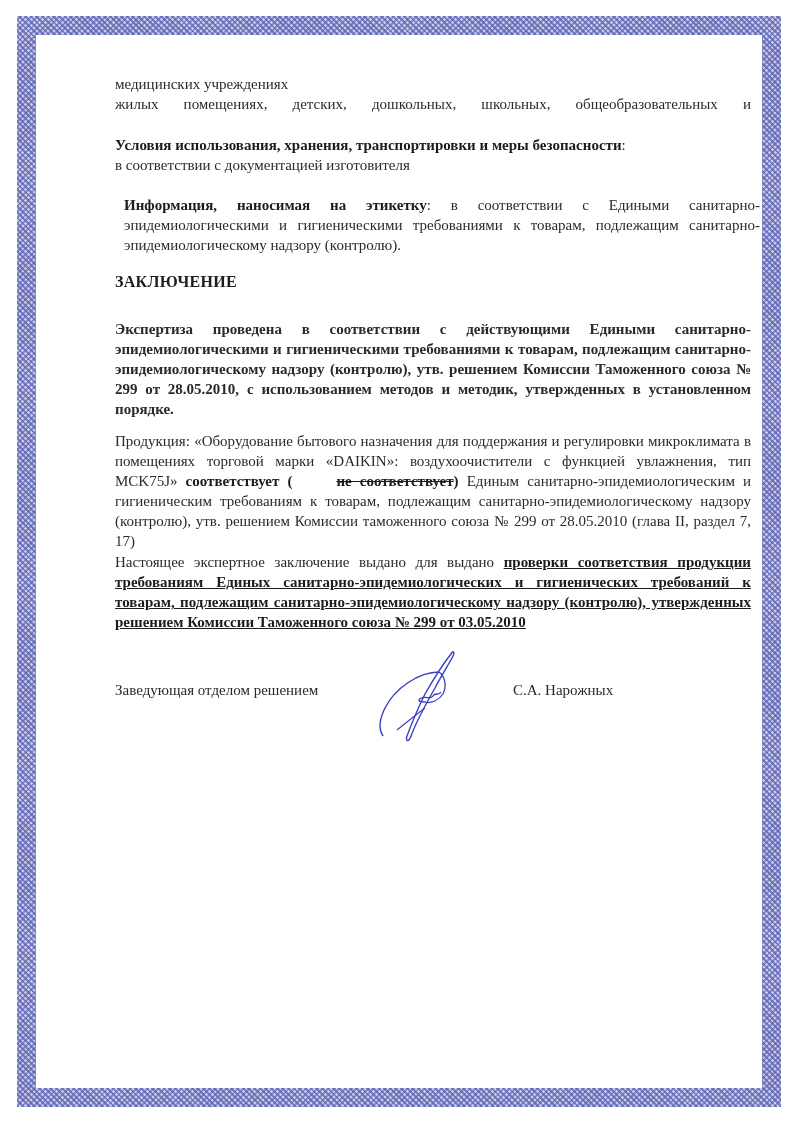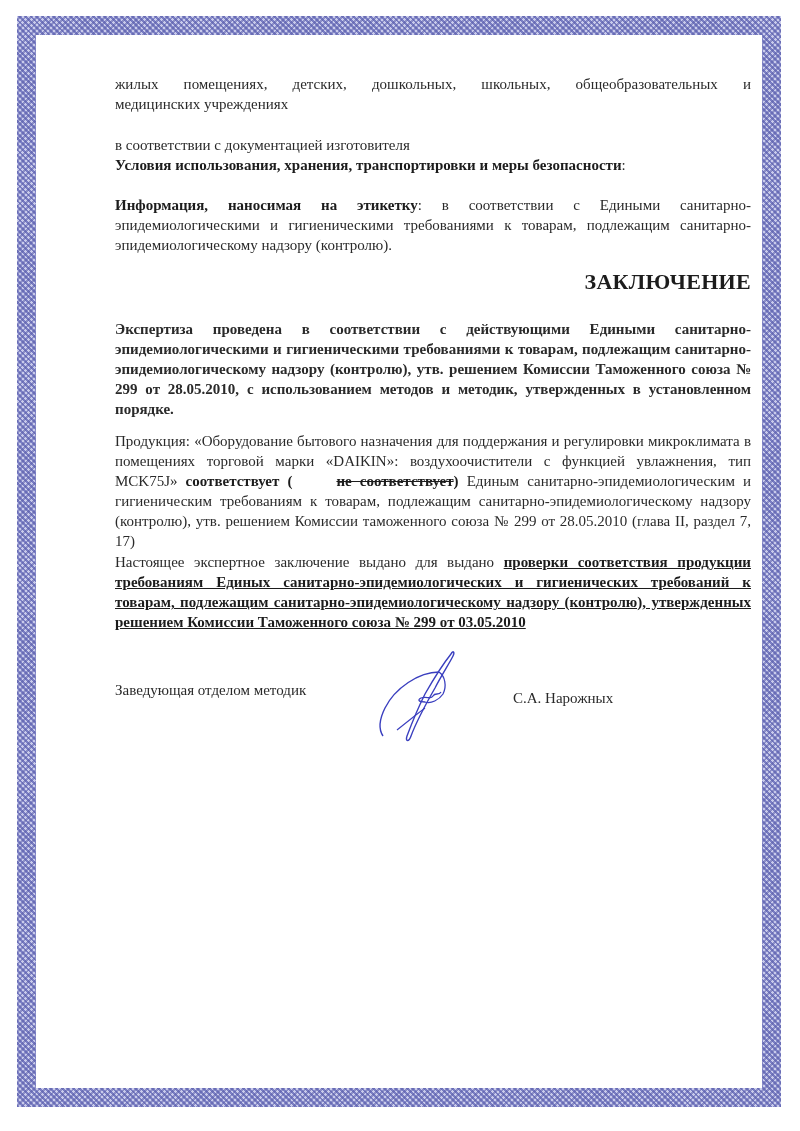--- a/index.html
+++ b/index.html
@@ -15,63 +15,63 @@
   .frame::after { content:""; position:absolute; left:-19px; top:-19px; right:-19px; bottom:-19px;
            box-sizing:border-box; border:19px solid transparent;
            border-image: repeating-linear-gradient(-45deg, rgba(90,94,170,0.55) 0 2px, rgba(255,255,255,0) 2px 4px) 19;
            pointer-events:none; }
   .content { position:absolute; left:115px; width:636px; top:74px; font-size:15px; line-height:20px; }
   p { margin:0; text-align:justify; }
   .para { position:absolute; left:0; width:636px; }
   b { font-weight:bold; color:#1c1c1c; }
   .u { text-decoration:underline; }
   .s { text-decoration:line-through;margin-left:44px; }
-  .heading { position:absolute; left:0; width:636px; text-align:right; font-weight:bold; font-size:22px; color:#1c1c1c; letter-spacing:0.3px; }
+  .heading { position:absolute; left:0; width:636px; text-align:left; font-weight:bold; font-size:16px; color:#1c1c1c; letter-spacing:0.3px; }
   .sig-row { position:absolute; left:0; width:636px; top:606px; font-size:15px; }
   .sig-title { position:absolute; left:0; top:0; }
-  .sig-name { position:absolute; left:398px; top:8px; }
+  .sig-name { position:absolute; left:398px; top:0; }
   .signature { position:absolute; left:258px; top:-30px; width:100px; height:100px; }
 </style>
 </head>
 <body>
 
 <div class="frame"></div>
 
 <div class="content">
 
   <div class="para" style="top:0;">
+    <p>медицинских учреждениях</p>
     <p style="text-align:justify; text-align-last:justify;">жилых помещениях, детских, дошкольных, школьных, общеобразовательных и</p>
-    <p>медицинских учреждениях</p>
   </div>
 
   <div class="para" style="top:61px;">
+    <p><b>Условия использования, хранения, транспортировки и меры безопасности</b><span>:</span></p>
     <p>в соответствии с документацией изготовителя</p>
-    <p><b>Условия использования, хранения, транспортировки и меры безопасности</b><span>:</span></p>
   </div>
 
-  <div class="para" style="top:121px;">
+  <div class="para" style="top:121px;margin-left:9px;">
     <p><b>Информация, наносимая на этикетку</b><span>: в соответствии с Едиными санитарно-эпидемиологическими и гигиеническими требованиями к товарам, подлежащим санитарно-эпидемиологическому надзору (контролю).</span></p>
   </div>
 
   <div class="heading" style="top:198px;">ЗАКЛЮЧЕНИЕ</div>
 
   <div class="para" style="top:245px;font-weight:bold;">
     <p>Экспертиза проведена в соответствии с действующими Едиными санитарно-эпидемиологическими и гигиеническими требованиями к товарам, подлежащим санитарно-эпидемиологическому надзору (контролю), утв. решением Комиссии Таможенного союза № 299 от 28.05.2010, с использованием методов и методик, утвержденных в установленном порядке.</p>
   </div>
 
   <div class="para" style="top:357px;">
     <p><span>Продукция: «Оборудование бытового назначения для поддержания и регулировки микроклимата в помещениях торговой марки «DAIKIN»: воздухоочистители с функцией увлажнения, тип MCK75J» </span><b>соответствует</b><b> (</b><b class="s">не соответствует</b><b>)</b><span> Единым санитарно-эпидемиологическим и гигиеническим требованиям к товарам, подлежащим санитарно-эпидемиологическому надзору (контролю), утв. решением Комиссии таможенного союза № 299 от 28.05.2010 (глава II, раздел 7, 17)</span></p>
   </div>
 
   <div class="para" style="top:478px;">
     <p><span>Настоящее экспертное заключение выдано для выдано </span><b class="u">проверки соответствия продукции требованиям Единых санитарно-эпидемиологических и гигиенических требований к товарам, подлежащим санитарно-эпидемиологическому надзору (контролю), утвержденных решением Комиссии Таможенного союза № 299 от 03.05.2010</b></p>
   </div>
 
   <div class="sig-row">
-    <span class="sig-title">Заведующая отделом методик</span>
+    <span class="sig-title">Заведующая отделом решением</span>
     <svg class="signature" viewBox="0 0 100 100">
       <path d="M78 4 C70 14,60 30,52 44 C46 56,40 70,34 86 C32 92,36 92,38 86 C44 70,54 52,62 38 C68 26,76 14,80 6 C82 2,80 0,78 4 Z" fill="none" stroke="#3a3fbf" stroke-width="1.4"></path>
       <path d="M66 22 C46 22,22 38,12 58 C6 70,6 80,10 86" fill="none" stroke="#3a3fbf" stroke-width="1.4"></path>
       <path d="M66 22 C72 26,74 36,70 44 C66 50,58 54,52 52 C46 52,44 50,48 48 C54 46,58 50,60 46 C62 42,66 46,68 42" fill="none" stroke="#3a3fbf" stroke-width="1.3"></path>
       <path d="M24 80 C34 72,44 64,52 58" fill="none" stroke="#3a3fbf" stroke-width="1.2"></path>
     </svg>
     <span class="sig-name">С.А. Нарожных</span>
   </div>
 
 </div>

